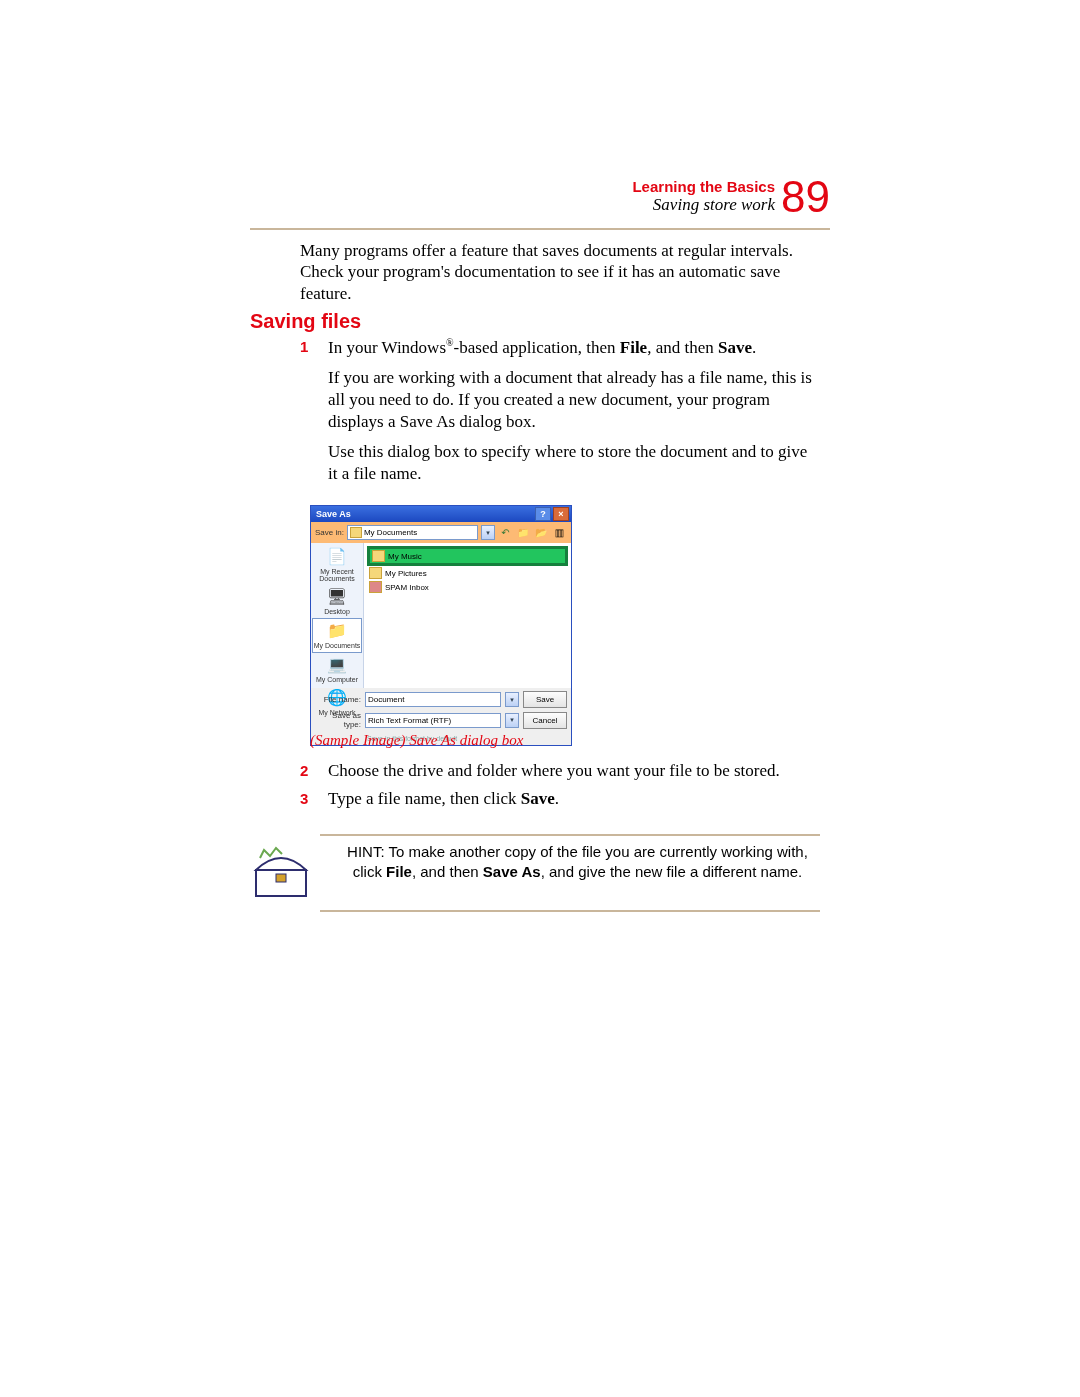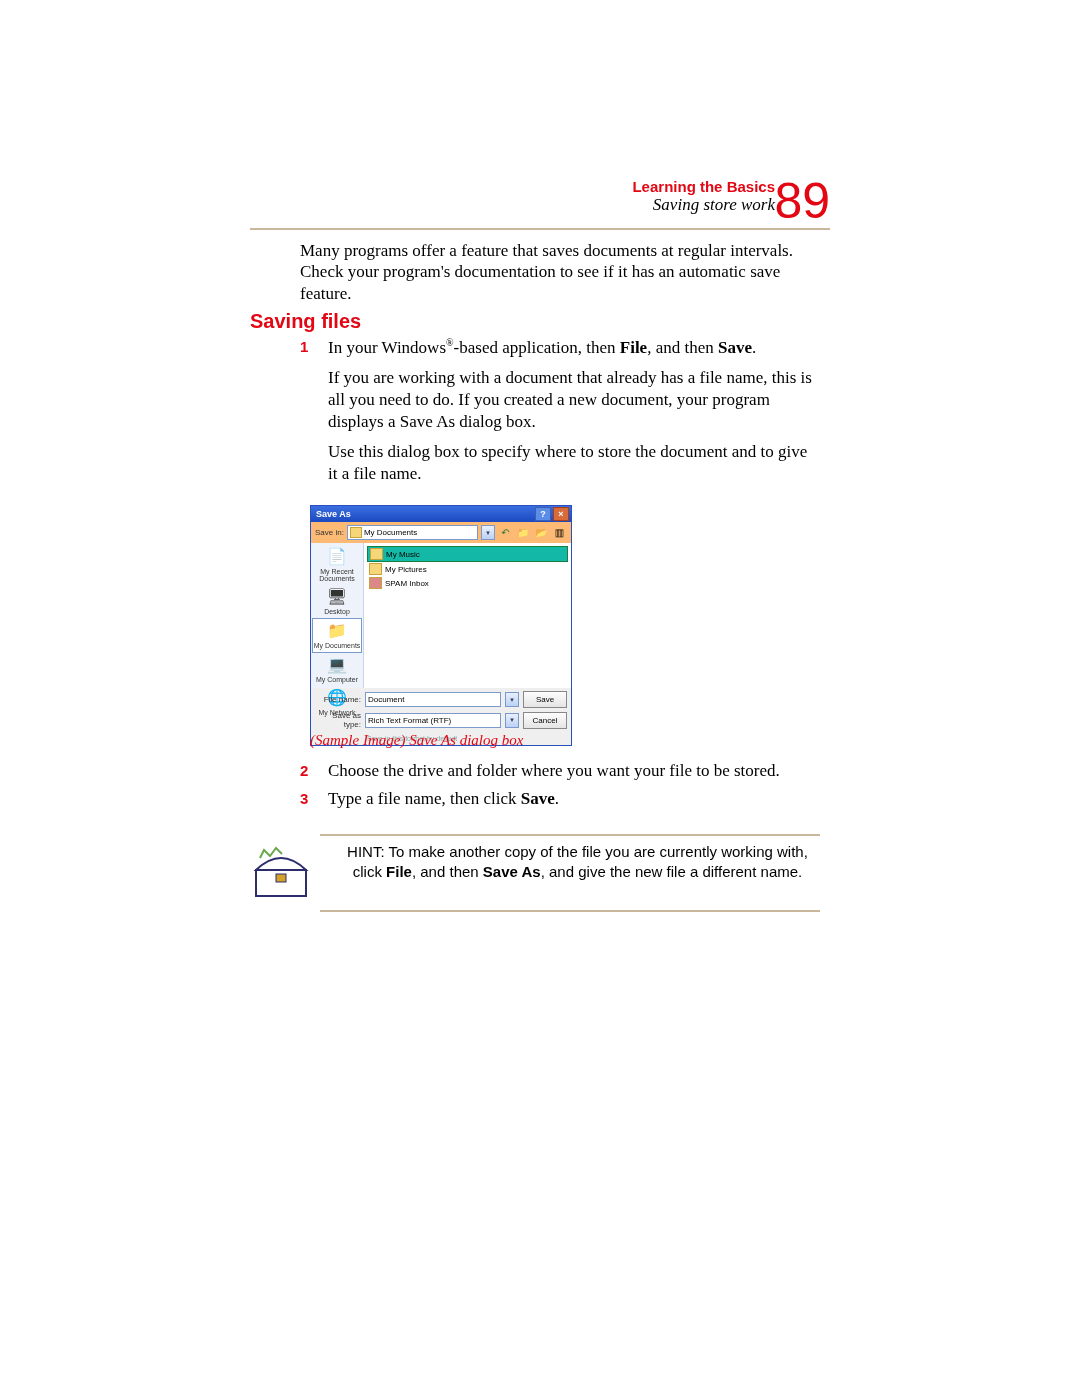--- a/index.html
+++ b/index.html
@@ -35,21 +35,21 @@
     font-family: "Times New Roman", serif;
     font-size: 17px;
     color: #000;
     display: block;
   }
   .page-number {
     position: absolute;
     top: 172px;
     right: 250px;
     font-family: Arial, Helvetica, sans-serif;
-    font-size: 50px;
+    font-size: 44px;
     color: #e30613;
     font-weight: 400;
   }
   .header-rule {
     position: absolute;
     top: 228px;
     left: 250px;
     right: 250px;
     border-top: 2px solid #c9b69b;
   }
@@ -193,21 +193,21 @@
     background: #fff;
     padding: 3px;
   }
   .file-item {
     display: flex;
     align-items: center;
     gap: 3px;
     padding: 1px 2px;
     font-size: 8px;
   }
-  .file-item.selected { background: #14b8a6; border:1px solid #15803d; }
+  .file-item.selected { background: #22c55e; border:3px solid #15803d; }
   .fi-icon { width:11px;height:10px;background:#f5d77a;border:1px solid #caa23a; }
   .fi-icon.bin { background:#d88; }
   .bottom-rows {
     padding: 3px 4px;
     background:#efefef;
   }
   .brow {
     display: flex;
     align-items: center;
     gap: 4px;

